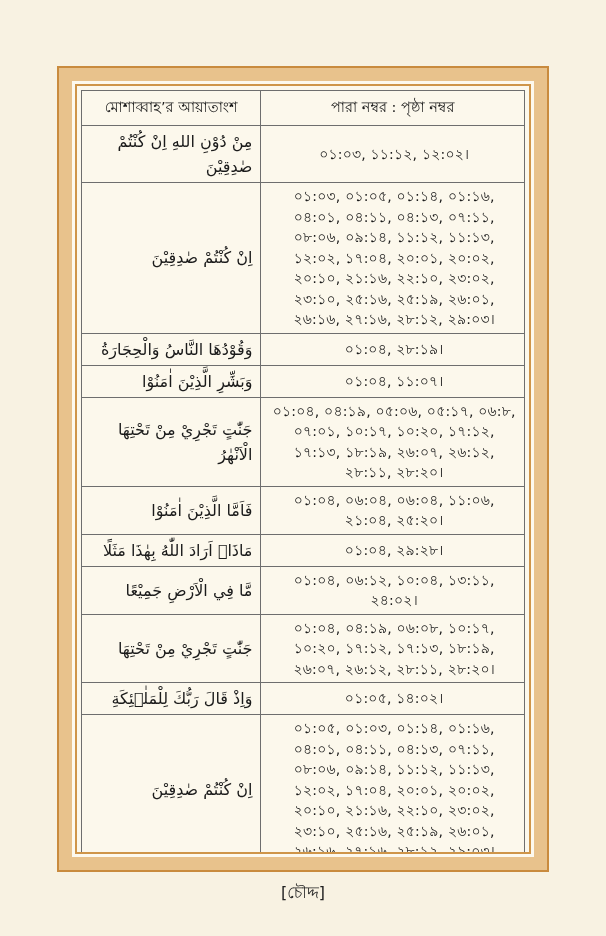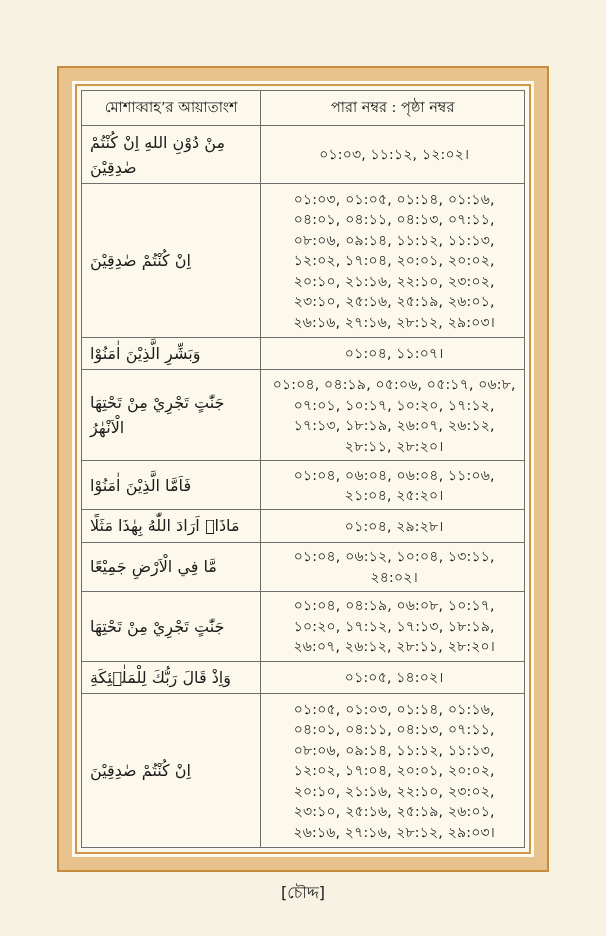--- a/index.html
+++ b/index.html
@@ -40,21 +40,21 @@
     vertical-align:middle;
   }
   th.h-left  { width:40.5%; }
   th.h-left, th.h-right {
     font-size:14.5px; font-weight:normal;
     text-align:center; padding:5px 4px;
     font-family:"DejaVu Sans","Liberation Serif",serif;
   }
   td.ayat {
     direction:rtl;
-    text-align:left;
+    text-align:right;
     font-size:16px;
     line-height:25px;
     padding:3px 8px;
     font-family:"DejaVu Sans",sans-serif;
   }
   td.refs {
     direction:ltr;
     text-align:center;
     font-size:14px;
     line-height:20.5px;
@@ -85,20 +85,24 @@
           <tbody id="rows-body">
               <tr>
                 <td class="ayat">مِنْ دُوْنِ اللهِ اِنْ كُنْتُمْ صٰدِقِيْنَ</td>
                 <td class="refs">০১:০৩, ১১:১২, ১২:০২।</td>
               </tr>
               <tr>
                 <td class="ayat">اِنْ كُنْتُمْ صٰدِقِيْنَ</td>
                 <td class="refs">০১:০৩, ০১:০৫, ০১:১৪, ০১:১৬, ০৪:০১, ০৪:১১, ০৪:১৩, ০৭:১১, ০৮:০৬, ০৯:১৪, ১১:১২, ১১:১৩, ১২:০২, ১৭:০৪, ২০:০১, ২০:০২, ২০:১০, ২১:১৬, ২২:১০, ২৩:০২, ২৩:১০, ২৫:১৬, ২৫:১৯, ২৬:০১, ২৬:১৬, ২৭:১৬, ২৮:১২, ২৯:০৩।</td>
               </tr>
               <tr>
+                <td class="ayat">وَقُوْدُهَا النَّاسُ وَالْحِجَارَةُ</td>
+                <td class="refs">০১:০৪, ২৮:১৯।</td>
+              </tr>
+              <tr>
                 <td class="ayat">وَبَشِّرِ الَّذِيْنَ اٰمَنُوْا</td>
                 <td class="refs">০১:০৪, ১১:০৭।</td>
               </tr>
               <tr>
                 <td class="ayat">جَنّٰتٍ تَجْرِيْ مِنْ تَحْتِهَا الْاَنْهٰرُ</td>
                 <td class="refs">০১:০৪, ০৪:১৯, ০৫:০৬, ০৫:১৭, ০৬:৮, ০৭:০১, ১০:১৭, ১০:২০, ১৭:১২, ১৭:১৩, ১৮:১৯, ২৬:০৭, ২৬:১২, ২৮:১১, ২৮:২০।</td>
               </tr>
               <tr>
                 <td class="ayat">فَاَمَّا الَّذِيْنَ اٰمَنُوْا</td>
                 <td class="refs">০১:০৪, ০৬:০৪, ০৬:০৪, ১১:০৬, ২১:০৪, ২৫:২০।</td>

